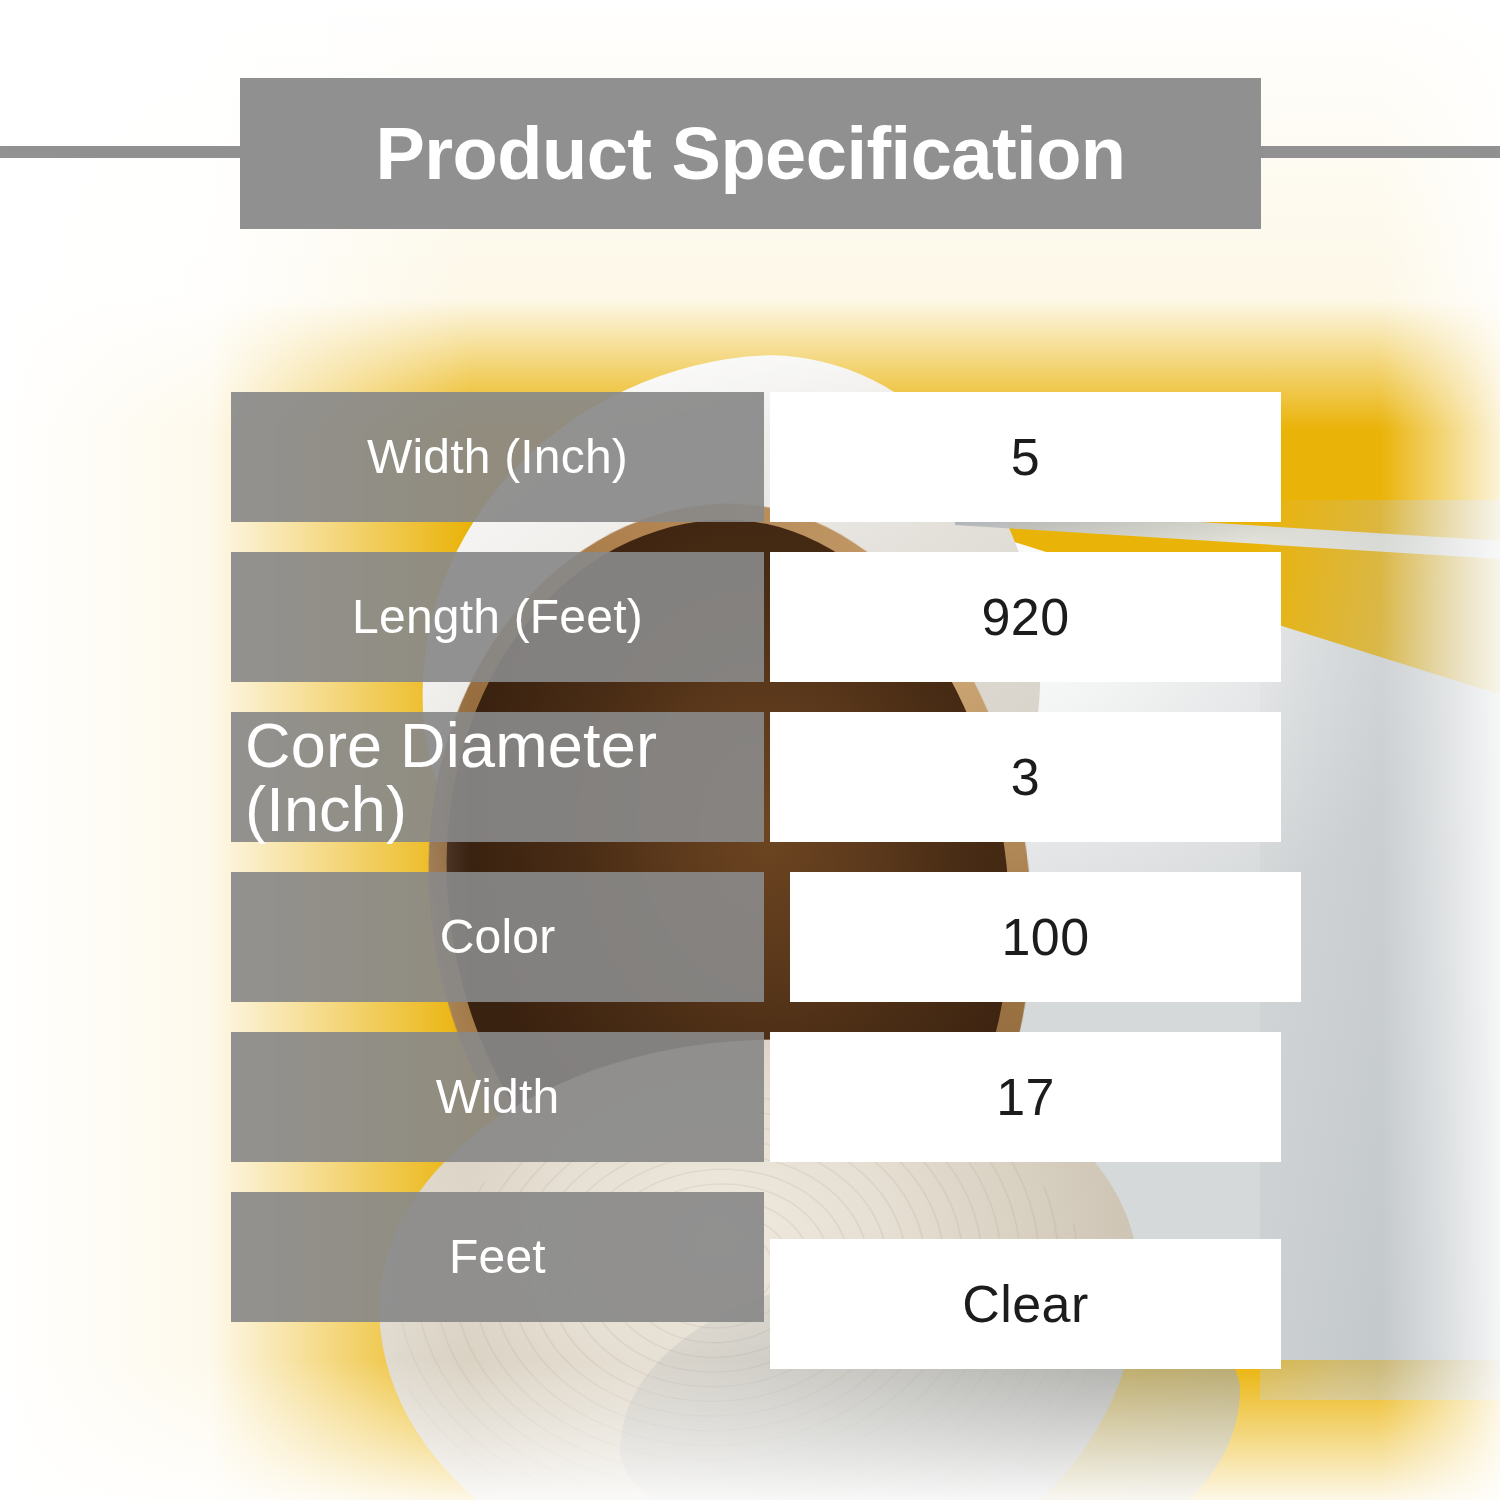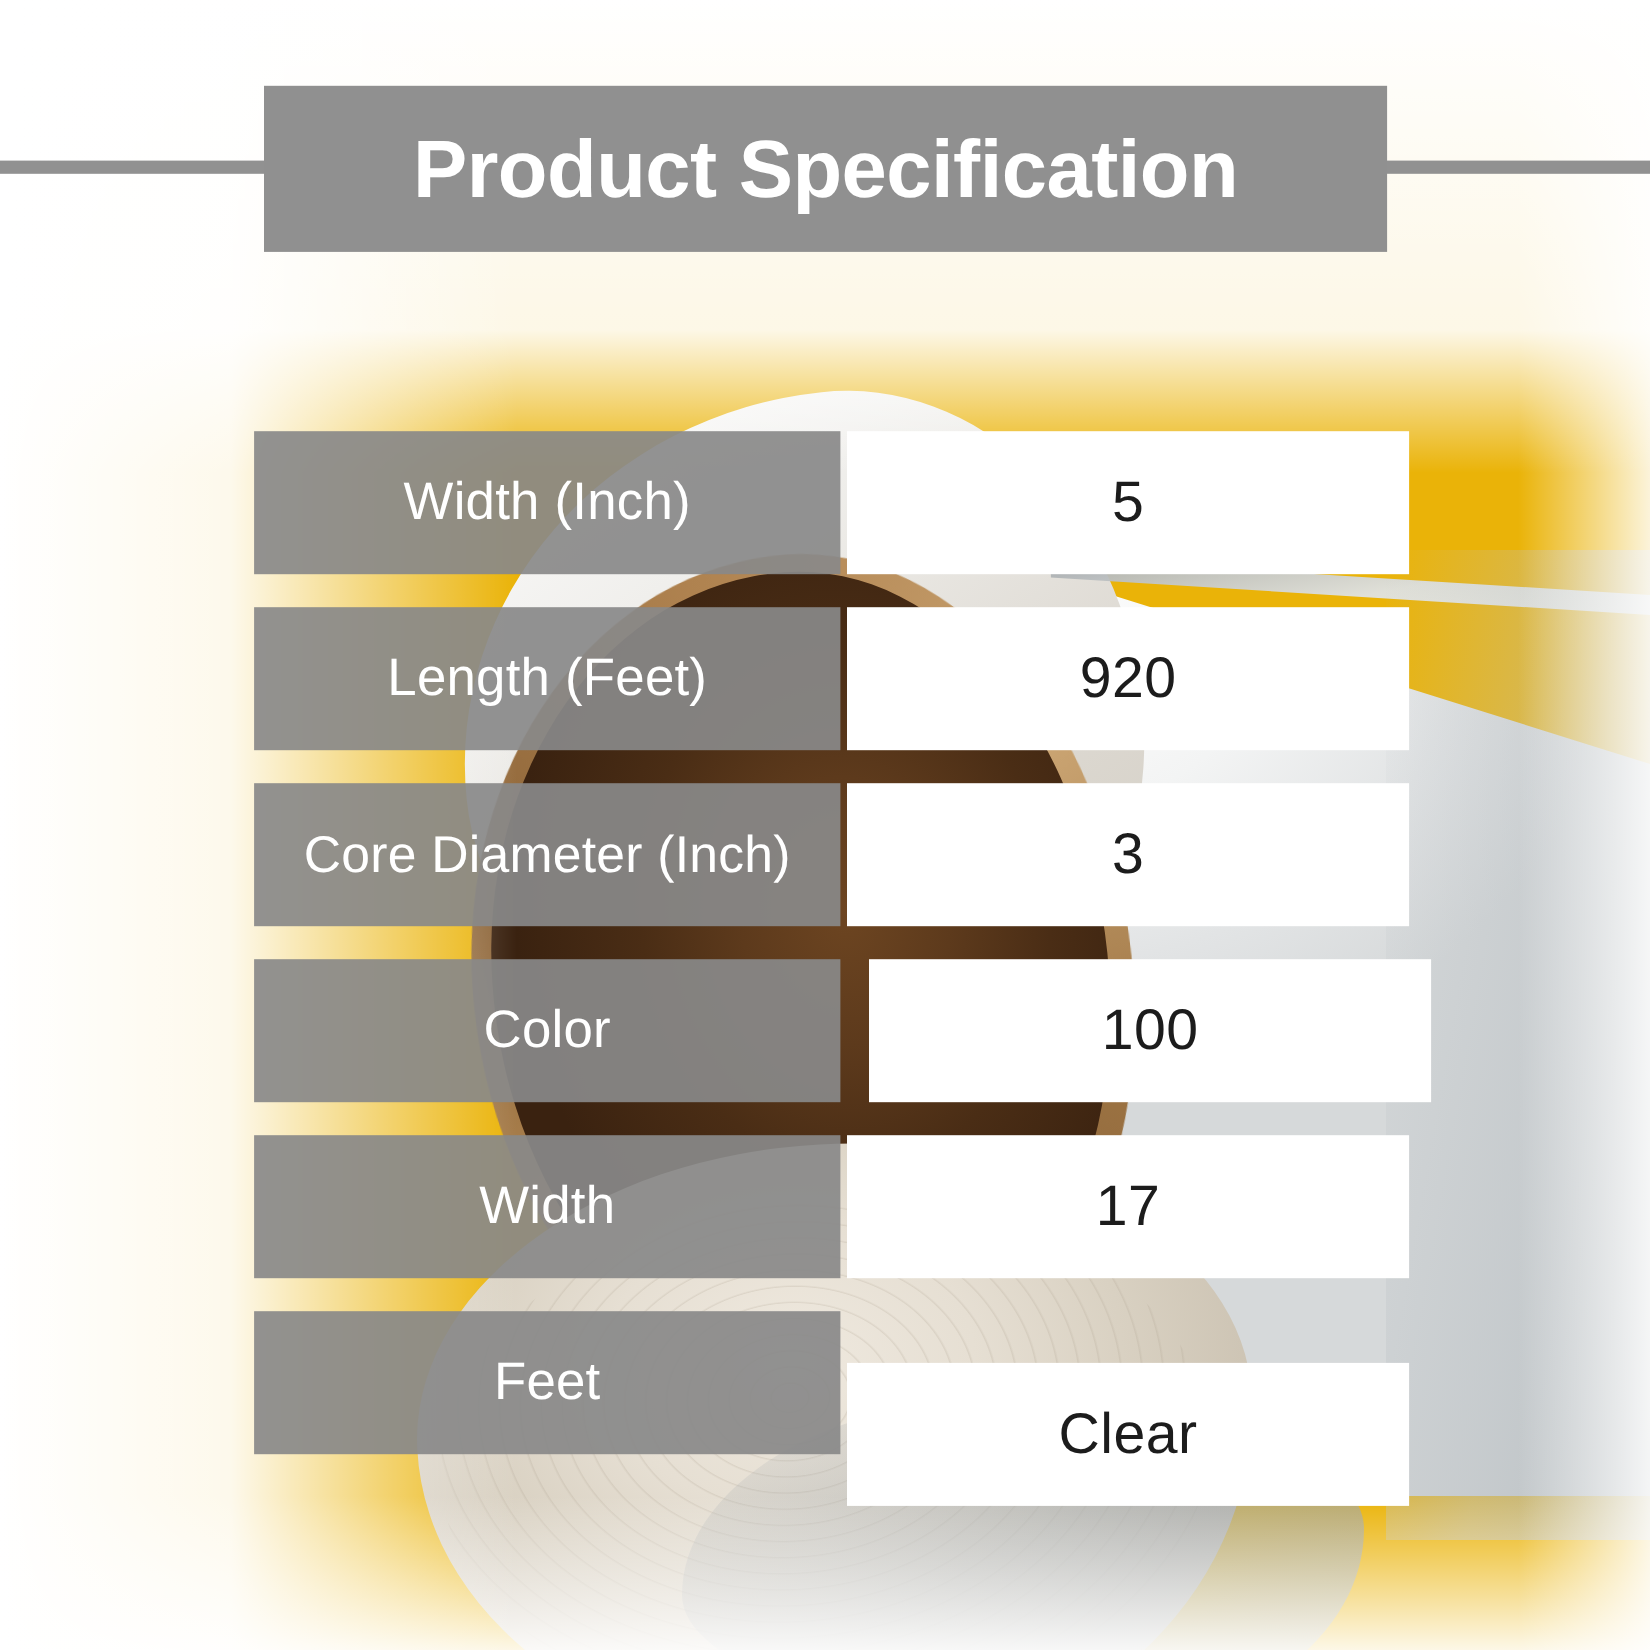--- a/index.html
+++ b/index.html
@@ -193,21 +193,21 @@
     padding: 0 14px;
     margin-left: 11px;
   }
   .label-cell .cell-text {
     color: #ffffff;
     font-size: 48px;
     font-weight: 300;
     line-height: 1.02;
     letter-spacing: 0.2px;
   }
-  .label-cell.two-line .cell-text { font-size: 47px; }
+  .label-cell.two-line .cell-text { font-size: 63px; }
 
   .value-cell {
     position: absolute;
     left: 770px;
     width: 511px;
     background: #ffffff;
     display: flex;
     align-items: center;
     justify-content: center;
     text-align: center;

